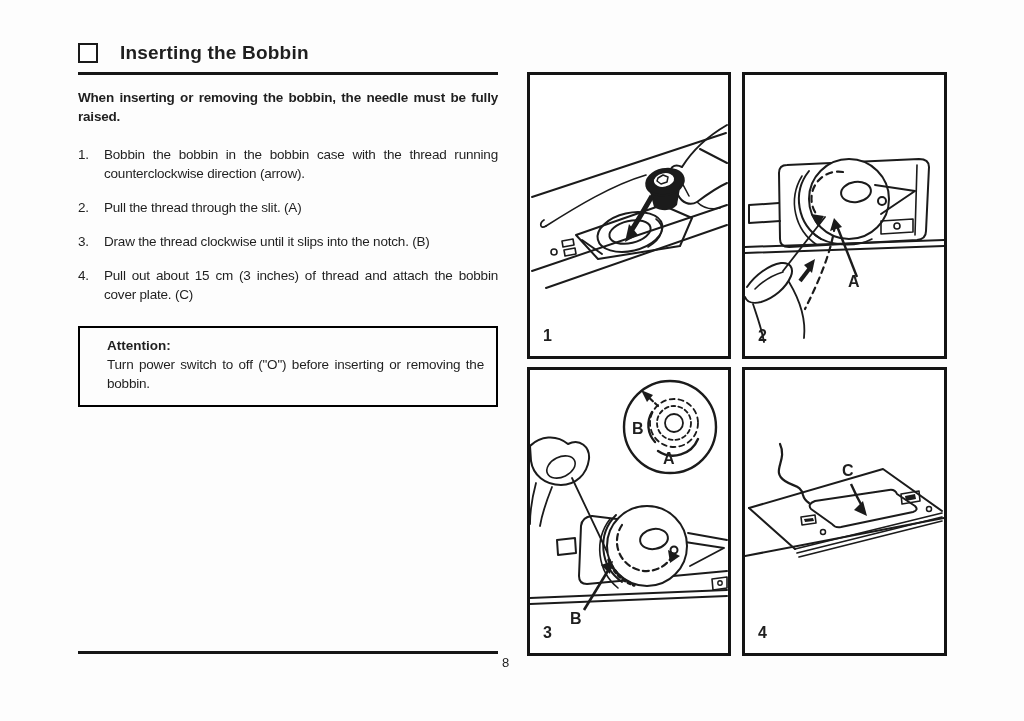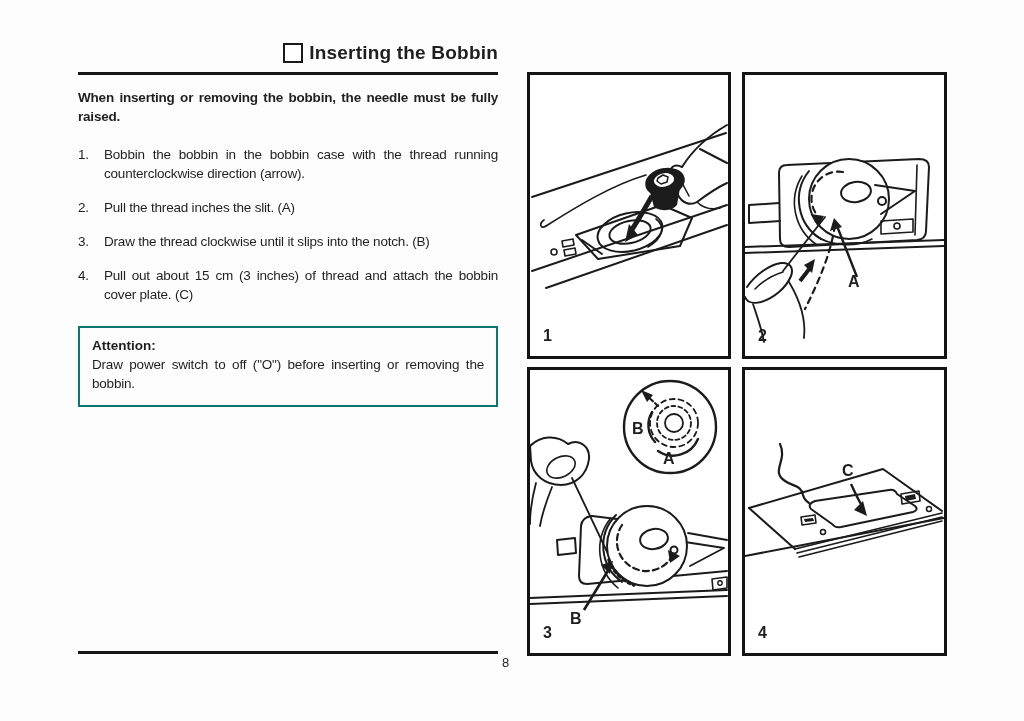--- a/index.html
+++ b/index.html
@@ -2,31 +2,31 @@
 <html><head>
 <meta charset="utf-8">
 <style>
   html,body{margin:0;padding:0;background:#ffffff;}
   .sheet{
     position:relative;width:1024px;height:721px;background:#fdfdfd;overflow:hidden;
     font-family:"Liberation Sans", sans-serif;color:#1f1f1f;
   }
   
   .left-col{position:absolute;left:78px;top:42px;width:420px;}
-  .title-row{display:flex;align-items:center;gap:6px;justify-content:flex-end;}
+  .title-row{display:flex;align-items:center;gap:22px;}
   .checkbox{flex:none;width:16px;height:16px;border:2.5px solid #1a1a1a;background:#fff;}
   .doc-title{margin:0;font-size:19px;font-weight:700;letter-spacing:.2px;}
   .title-rule{height:3px;background:#161616;margin-top:8px;}
   .intro{margin:13px 0 16px 0;font-size:13.5px;line-height:19px;font-weight:700;
          text-align:justify;letter-spacing:-.2px;}
   .steps{margin-top:19px;}
   .step{display:flex;margin-bottom:15px;font-size:13.5px;line-height:19px;letter-spacing:-.2px;}
   .step-num{flex:none;width:26px;}
   .step-text{flex:1;text-align:justify;}
-  .attention-box{margin-top:22px;border:2px solid #0f766e;padding:8px 12px 12px 12px;}
+  .attention-box{margin-top:22px;border:2px solid #000000;padding:8px 12px 12px 27px;}
   .attention-title{font-size:13.5px;line-height:19px;font-weight:700;}
   .attention-text{font-size:13.5px;line-height:19px;text-align:justify;letter-spacing:-.2px;}
   
   .footer-rule{position:absolute;left:78px;top:651px;width:420px;height:3px;background:#161616;}
   .page-number{position:absolute;left:502px;top:655px;font-size:13px;}
   
   .panel{position:absolute;border:3px solid #141414;background:#ffffff;}
   #panel1{left:527px;top:72px;width:198px;height:281px;}
   #panel2{left:742px;top:72px;width:199px;height:281px;}
   #panel3{left:527px;top:367px;width:198px;height:283px;}
@@ -55,35 +55,35 @@
 
     <p class="intro">When inserting or removing the bobbin, the needle must be fully raised.</p>
 
     <div class="steps">
       <div class="step">
         <span class="step-num">1.</span>
         <span class="step-text">Bobbin the bobbin in the bobbin case with the thread running counterclockwise direction (arrow).</span>
       </div>
       <div class="step">
         <span class="step-num">2.</span>
-        <span class="step-text">Pull the thread inches the slit. (A)</span>
+        <span class="step-text">Pull the thread through the slit. (A)</span>
       </div>
       <div class="step">
         <span class="step-num">3.</span>
         <span class="step-text">Draw the thread clockwise until it slips into the notch. (B)</span>
       </div>
       <div class="step">
         <span class="step-num">4.</span>
         <span class="step-text">Pull out about 15 cm (3 inches) of thread and attach the bobbin cover plate. (C)</span>
       </div>
     </div>
 
     <div class="attention-box">
       <div class="attention-title">Attention:</div>
-      <div class="attention-text">Draw power switch to off ("O") before inserting or removing the bobbin.</div>
+      <div class="attention-text">Turn power switch to off ("O") before inserting or removing the bobbin.</div>
     </div>
   </div>
 
   <div class="footer-rule"></div>
   <div class="page-number">8</div>
 
   <div class="panel" id="panel1">
     <svg viewBox="0 0 198 281">
       <g stroke="#1b1b1b" fill="none" stroke-width="2" stroke-linecap="round" stroke-linejoin="round">
 

